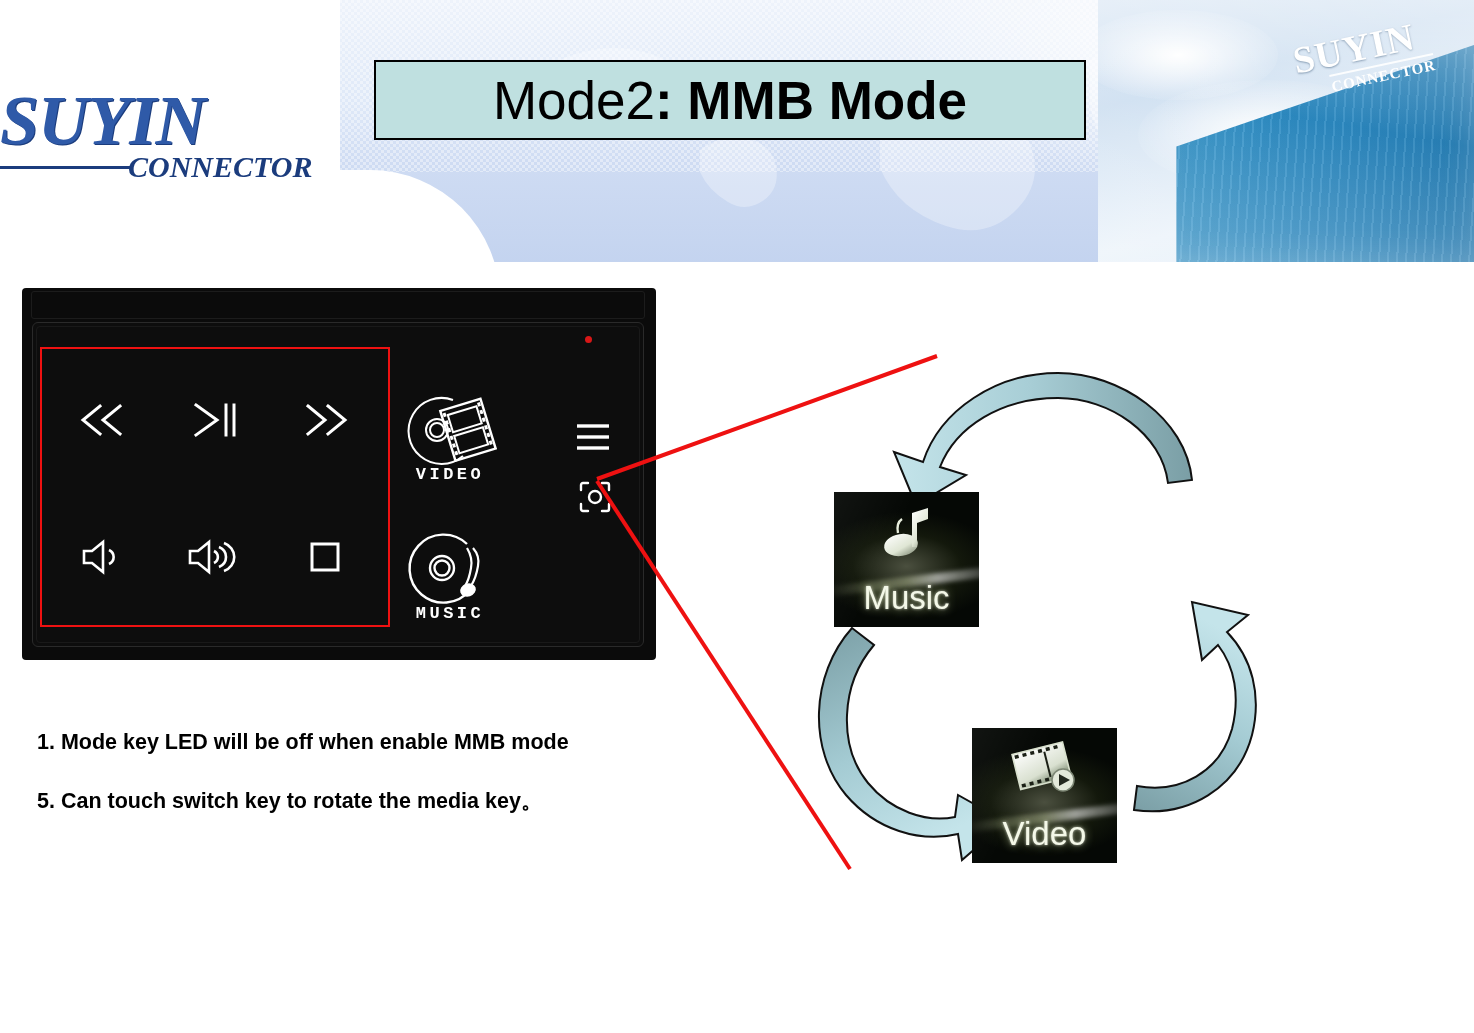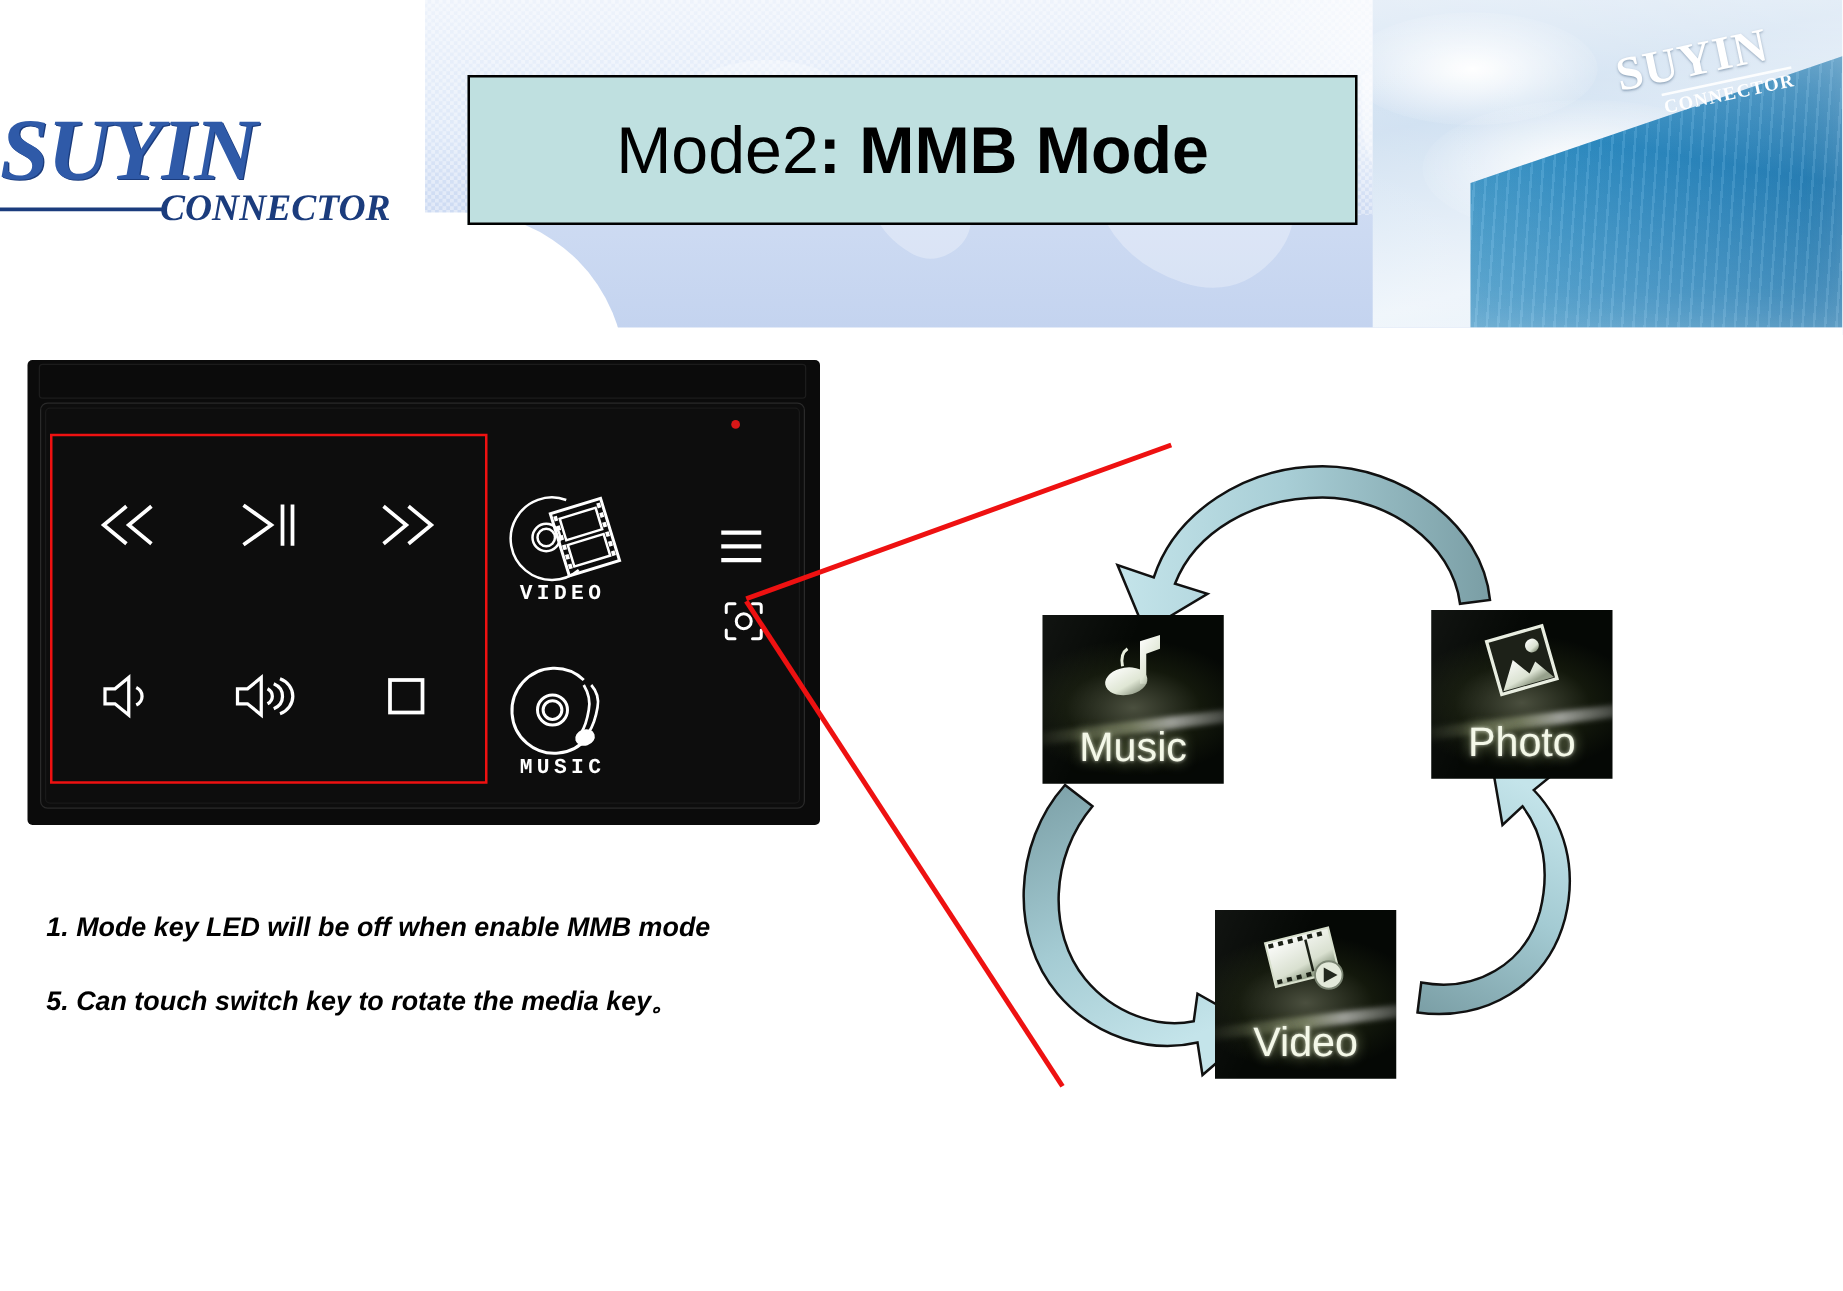--- a/index.html
+++ b/index.html
@@ -86,21 +86,21 @@
   .logo-sub-wrap { position: relative; margin-top: -6px; height: 40px; }
   .logo-rule { position: absolute; left: 0px; top: 16px; width: 130px; height: 3px; background: #1b3c7d; }
   .logo-sub {
     position: absolute; left: 128px; top: 2px;
     font-family: "Liberation Serif", serif; font-weight: 700; font-style: italic;
     font-size: 30px; letter-spacing: 0px; color: #1b3c7d; line-height: 1;
   }
 
   
   .title-box {
-    position: absolute; left: 374px; top: 60px; width: 712px; height: 120px;
+    position: absolute; left: 374px; top: 60px; width: 712px; height: 80px;
     background: #bfe0e0; border: 2px solid #000; display: flex;
     align-items: center; justify-content: center;
   }
   .title-text { font-size: 53px; color: #000; line-height: 1; white-space: nowrap; }
   .title-text .t-light { font-weight: 400; }
   .title-text .t-bold { font-weight: 700; }
 
   
   .device {
     position: absolute; left: 22px; top: 288px; width: 634px; height: 372px;
@@ -133,21 +133,21 @@
   .mediabtn { position: absolute; width: 110px; height: 112px; }
   .mediabtn svg { display:block; }
   .menu-icon { position: absolute; left: 573px; top: 420px; width: 40px; height: 34px; }
   .switch-icon { position: absolute; left: 578px; top: 480px; width: 34px; height: 34px; }
 
   
   .notes {
     position: absolute; left: 37px; top: 727px; width: 600px;
     font-size: 21.5px; font-weight: 700; color: #000; line-height: 1.42;
   }
-  .notes p { margin: 0 0 28px 0; font-style: italic; }
+  .notes p { margin: 0 0 28px 0; }
   .notes p:last-child { margin-bottom: 0; }
 
   
   .cycle { position: absolute; left: 790px; top: 340px; width: 560px; height: 580px; }
   .tile {
     position: absolute; width: 145px; height: 135px; overflow: hidden;
     background: #050805;
   }
   .tile .glow {
     position: absolute; inset: 0;
@@ -434,41 +434,20 @@
             </linearGradient>
           </defs>
           <ellipse cx="25" cy="42" rx="17" ry="11" fill="url(#mShine)" transform="rotate(-9 25 42)"></ellipse>
           <path d="M36 44 L36 10 L52 5 L52 16 L41 20 L41 44 Z" fill="url(#mShine)"></path>
           <path d="M22 30 q-2 -10 4 -14" stroke="#e8eedd" stroke-width="2.4" fill="none"></path>
         </svg>
       </div>
       <div class="lbl">Music</div>
     </div>
 
-    <div class="tile tile-photo">
-      <div class="glow"></div>
-        <div class="streak"></div>
-      <div class="art">
-        <svg width="66" height="64" viewBox="0 0 66 64">
-          <defs>
-            <linearGradient id="pShine" x1="0" y1="0" x2="0.5" y2="1">
-              <stop offset="0%" stop-color="#ffffff"></stop>
-              <stop offset="75%" stop-color="#dbe2d2"></stop>
-              <stop offset="100%" stop-color="#97a18c"></stop>
-            </linearGradient>
-          </defs>
-          <g transform="rotate(-16 33 32)">
-            <rect x="10" y="8" width="46" height="44" fill="#1d2118" stroke="#e9eee1" stroke-width="2.6"></rect>
-            <circle cx="44" cy="21" r="5.5" fill="url(#pShine)"></circle>
-            <path d="M12 50 L26 28 L36 42 L43 34 L54 50 Z" fill="url(#pShine)"></path>
-          </g>
-        </svg>
-      </div>
-      <div class="lbl">Photo</div>
-    </div>
 
     <div class="tile tile-video">
       <div class="glow"></div>
         <div class="streak"></div>
       <div class="art">
         <svg width="70" height="62" viewBox="0 0 70 62">
           <defs>
             <linearGradient id="vShine" x1="0" y1="0" x2="0.4" y2="1">
               <stop offset="0%" stop-color="#ffffff"></stop>
               <stop offset="75%" stop-color="#d9e0d0"></stop>

